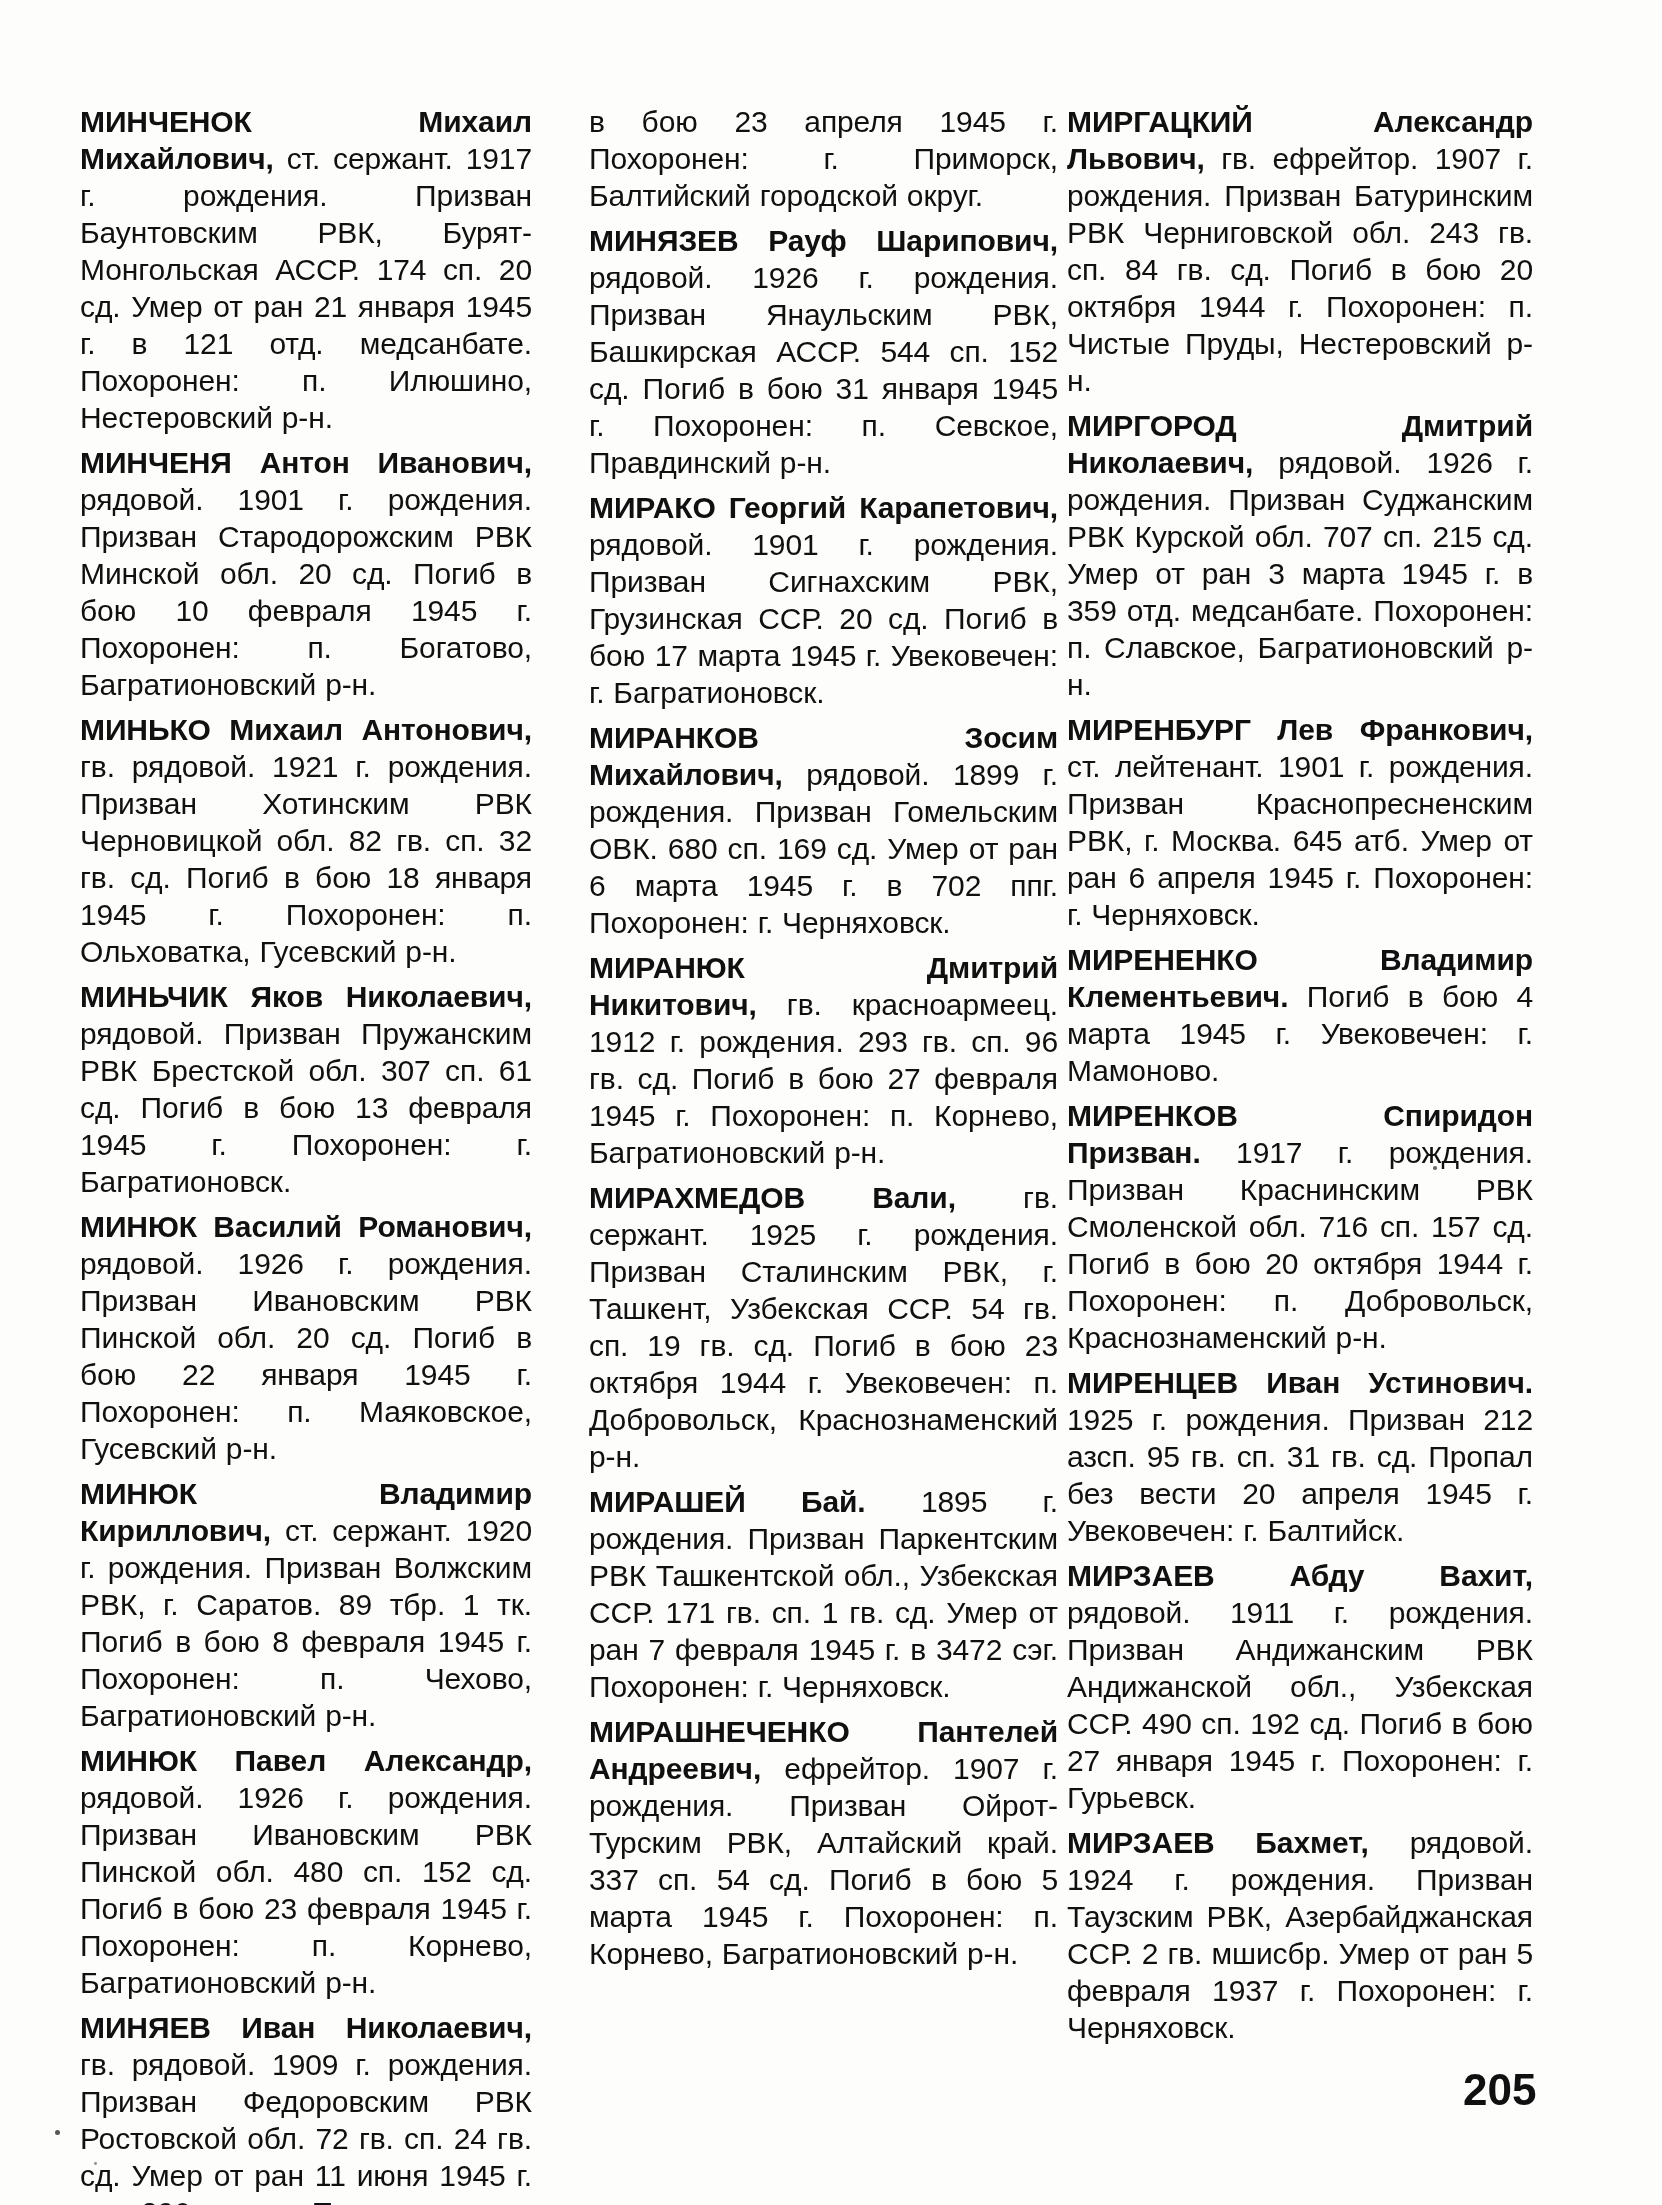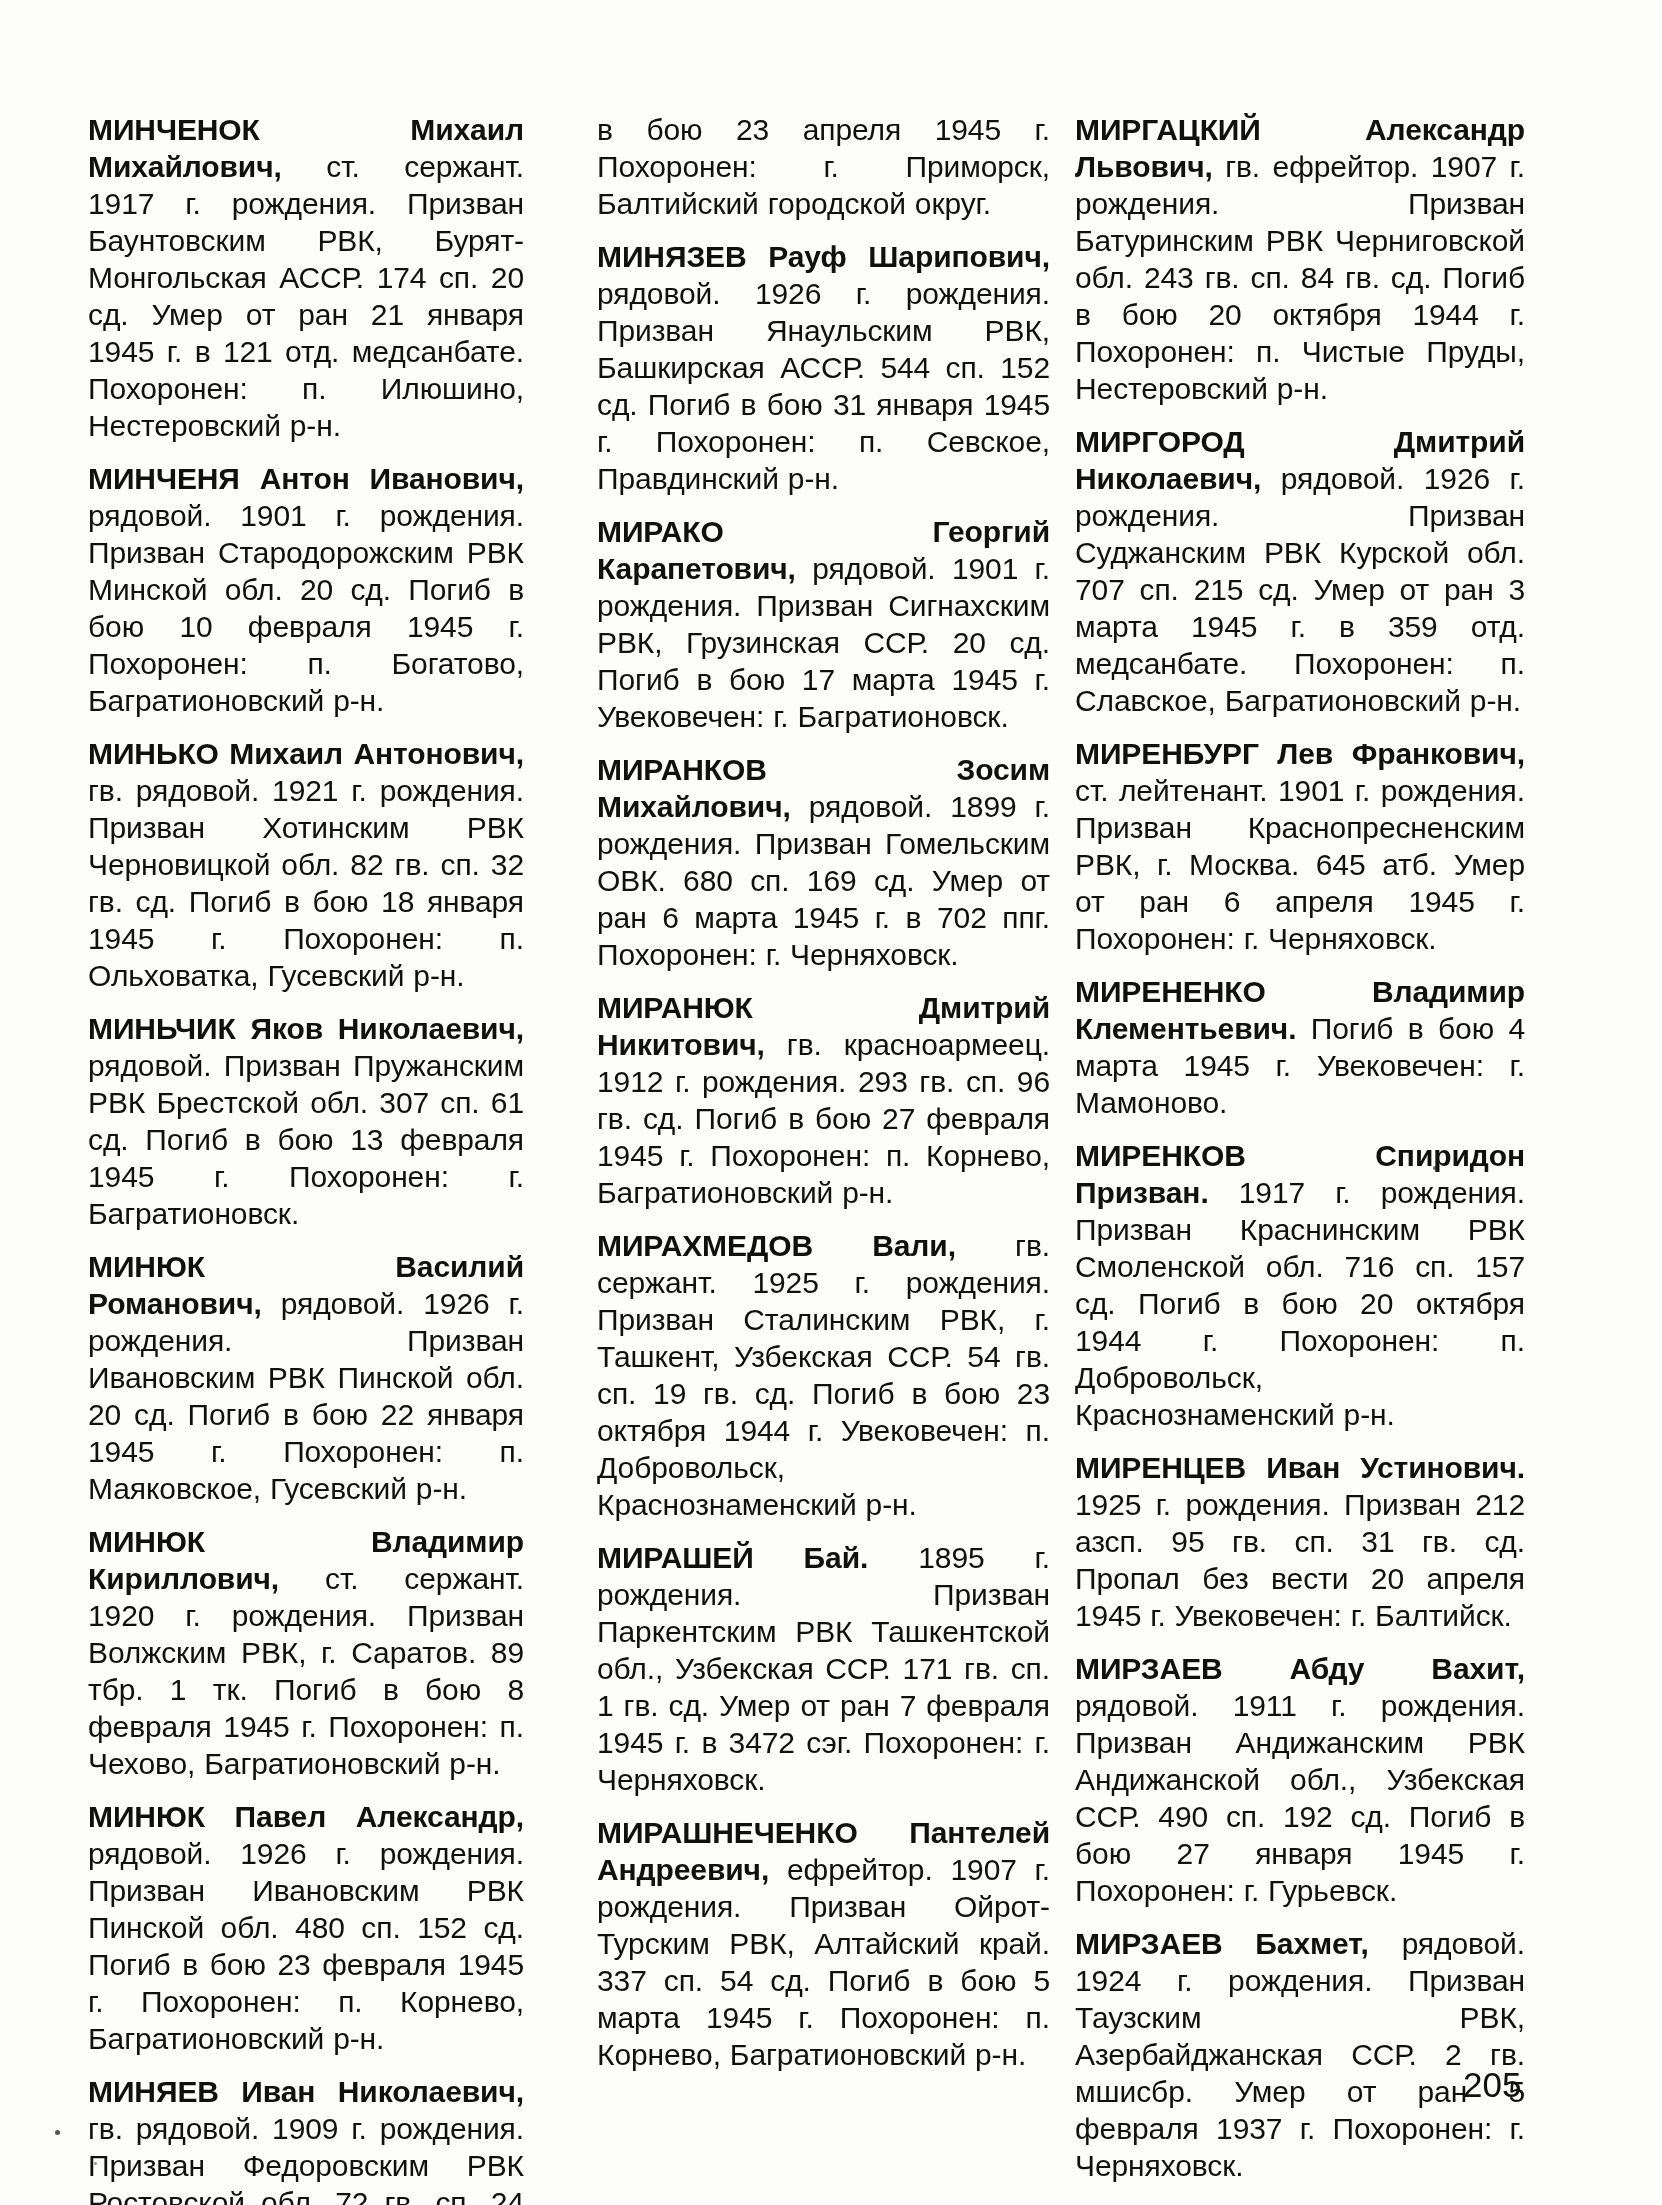--- a/index.html
+++ b/index.html
@@ -22,28 +22,28 @@
     line-height: 37px;
     text-align: justify;
     letter-spacing: -0.1px;
     word-spacing: 0.7px;
     hyphens: auto;
     -webkit-hyphens: auto;
   }
   .col-1 { left: 72px;  width: 468px; }
   .col-2 { left: 581px;  width: 485px; }
   .col-3 { left: 1059px; width: 482px; }
-  p.entry { margin: 16px; padding: 0; }
+  p.entry { margin: 8px; padding: 0; }
   .nm { font-weight: bold; }
   .page-number {
     position: absolute;
     left: 1463px;
     top: 2065px;
-    font-size: 35px;
-    font-weight: normal;
+    font-size: 44px;
+    font-weight: bold;
     color: #101010;
     text-align: right;
   }
   .speck {
     position: absolute;
     background: #2a2a2a;
     border-radius: 50%;
   }
   .speck-a { left: 55px;  top: 2130px; width: 5px; height: 5px; opacity: .8; }
   .speck-b { left: 1433px; top: 1166px; width: 3.6px; height: 3.6px; opacity: .7; }

